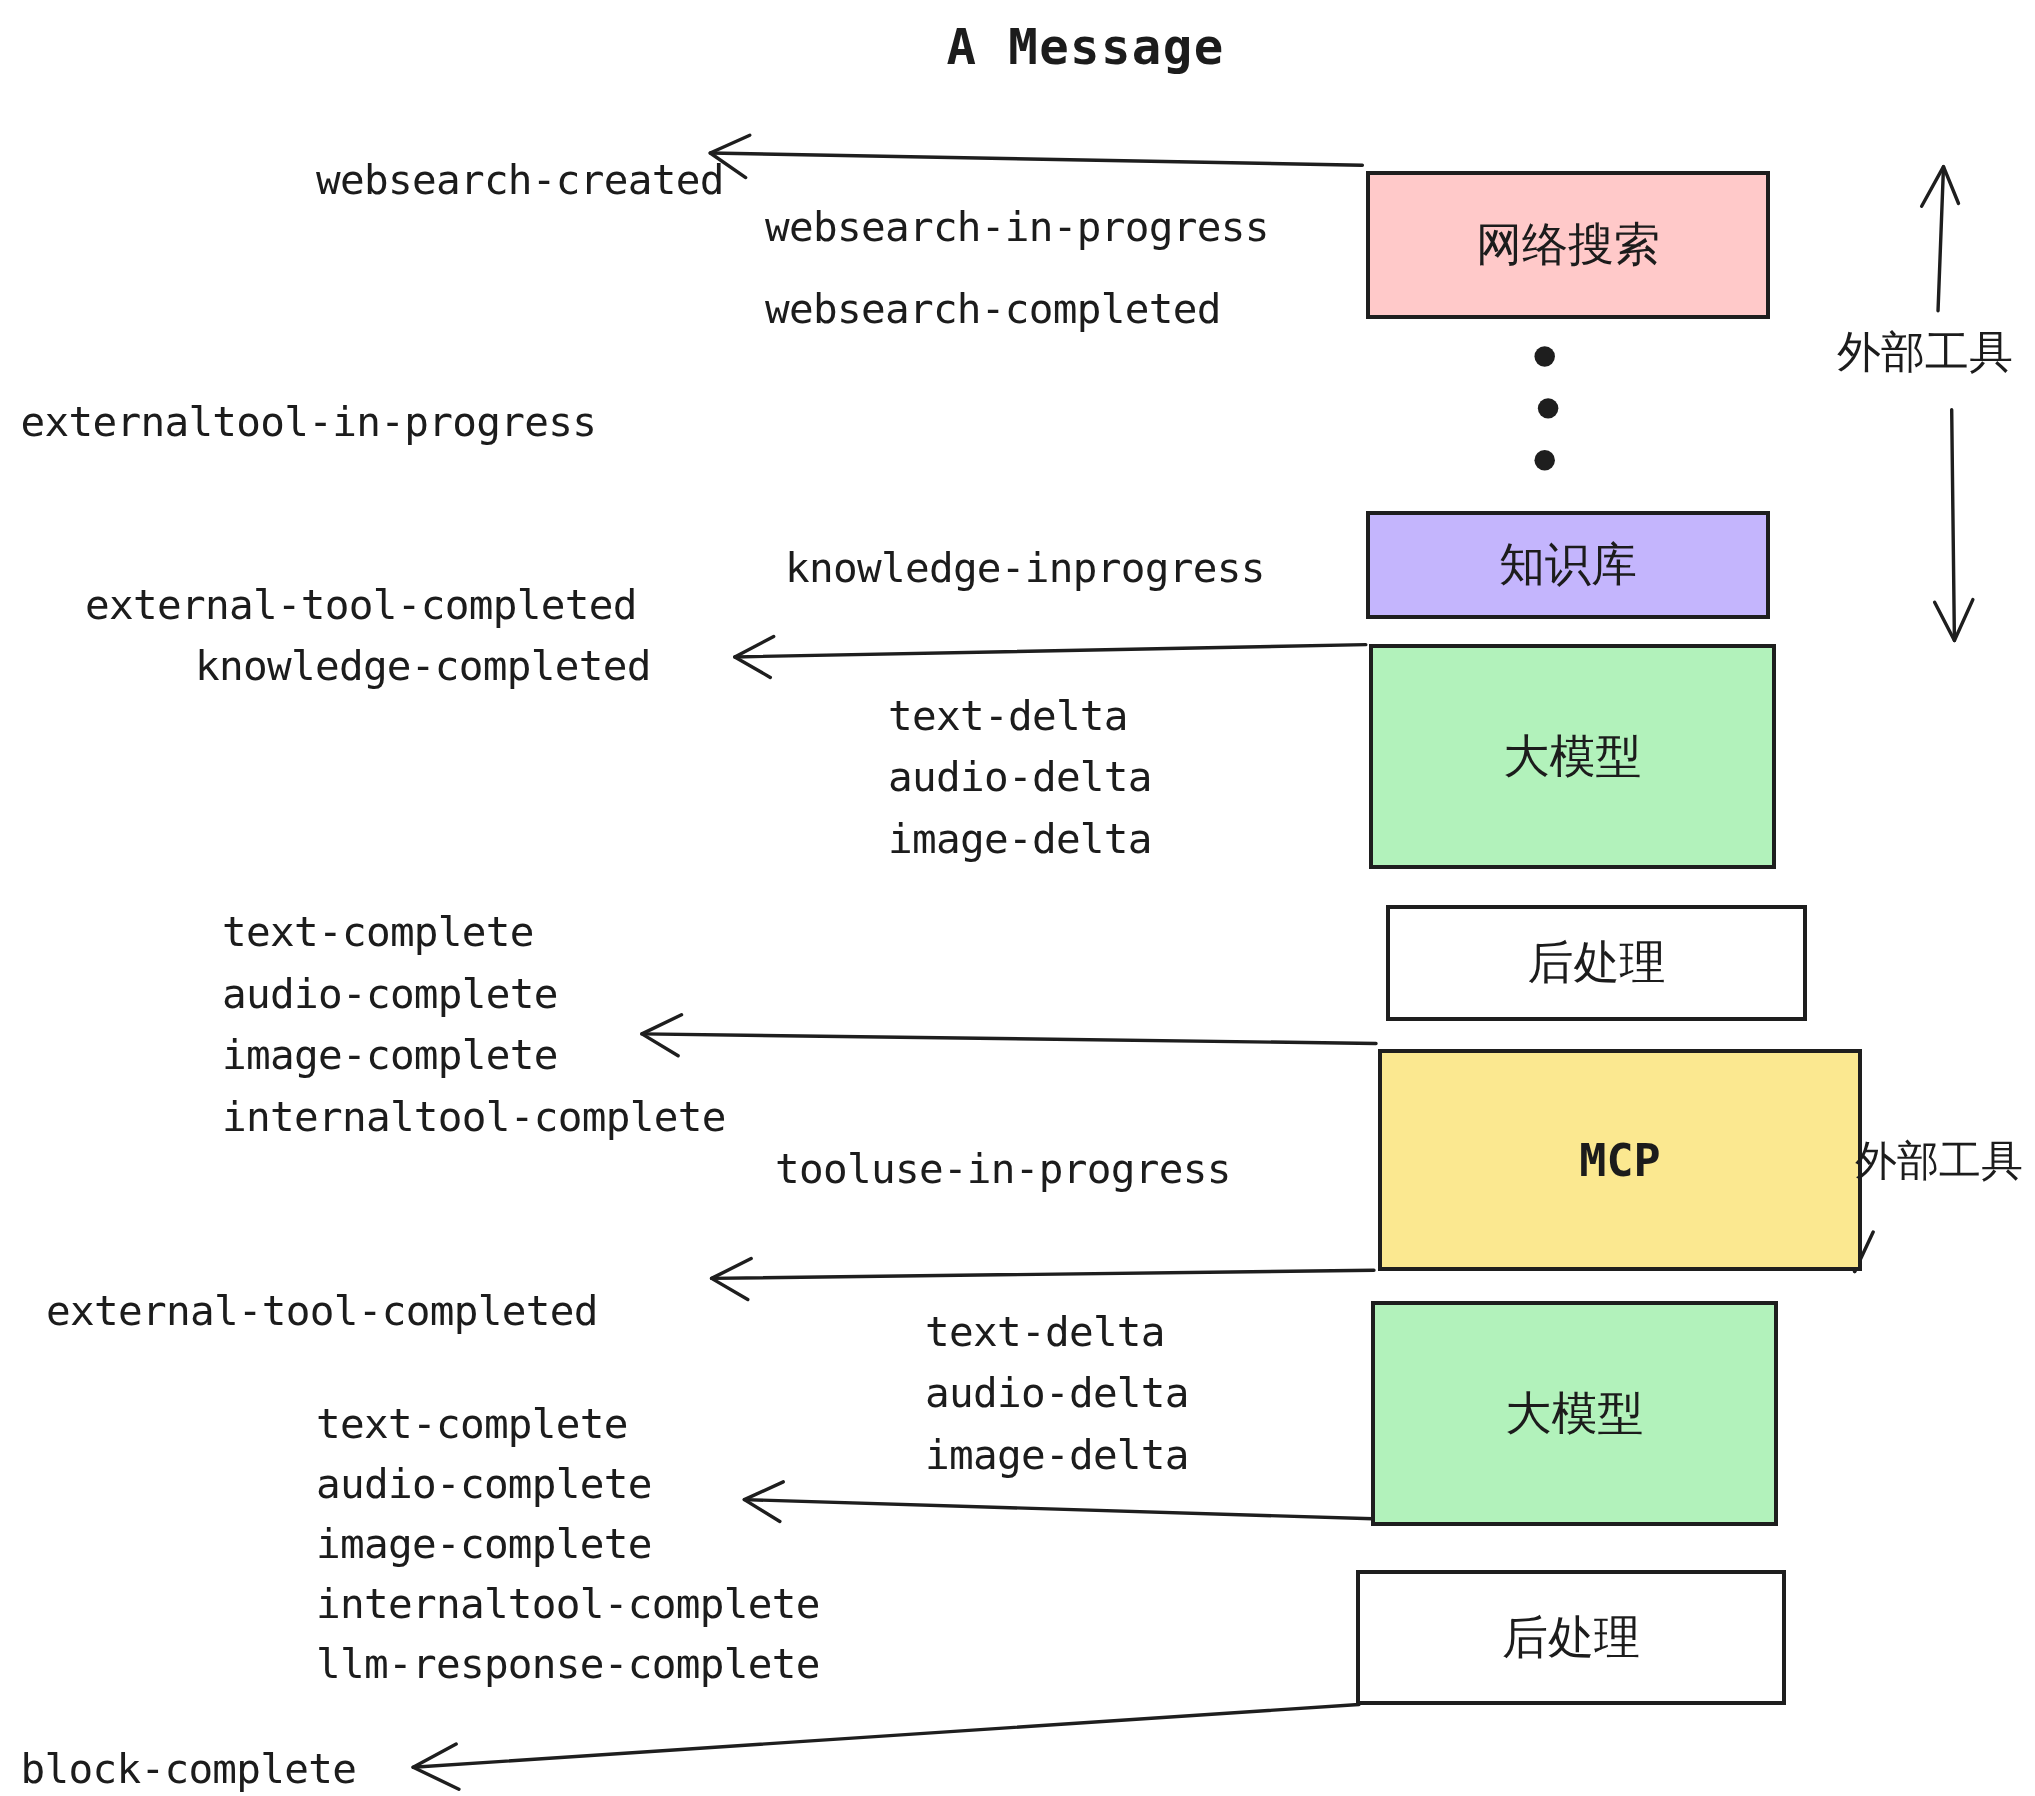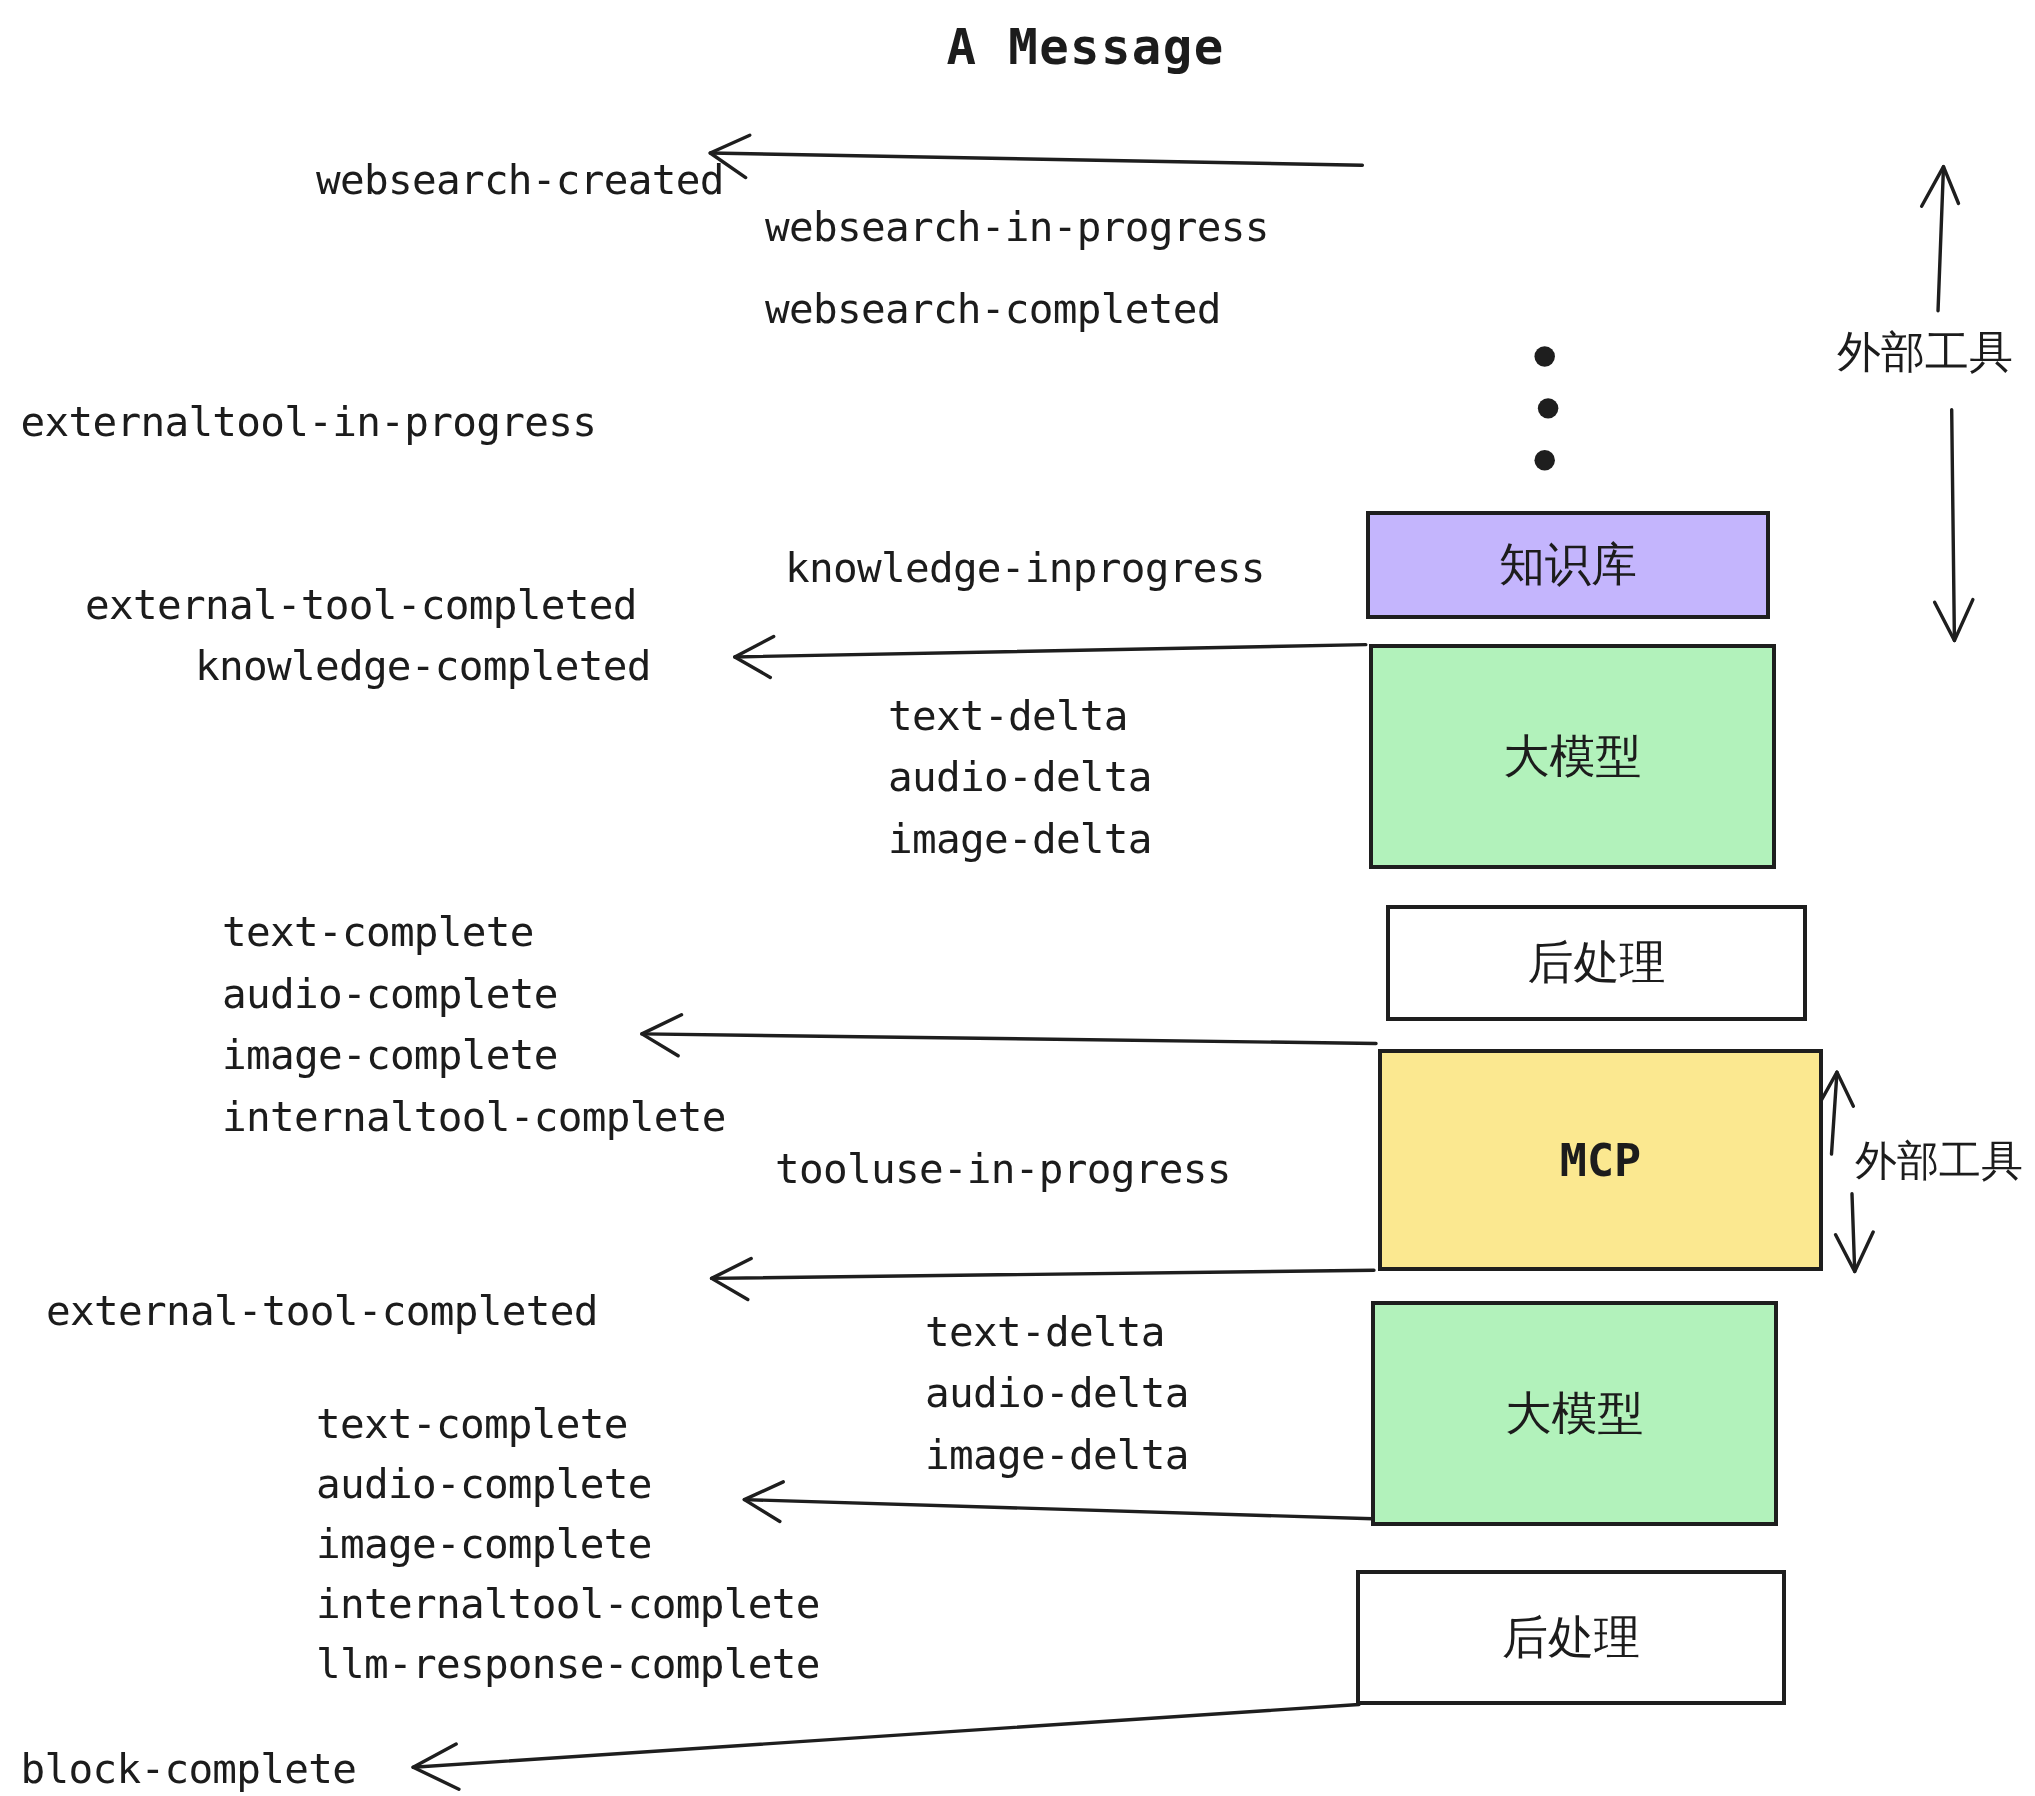--- a/index.html
+++ b/index.html
@@ -77,30 +77,33 @@
 
     <g>
       <circle cx="2262" cy="522" r="15"></circle>
       <circle cx="2267" cy="598" r="15"></circle>
       <circle cx="2262" cy="674" r="15"></circle>
     </g>
   </svg>
 
   <div class="title">A Message</div>
 
+  <div class="node" style="left: 1366px; top: 171px; width: 404px; height: 148px; background: rgb(255, 201, 201);">
+    <span>网络搜索</span>
+  </div>
   <div class="node" style="left: 1366px; top: 511px; width: 404px; height: 108px; background: #c4b5fd;">
     <span>知识库</span>
   </div>
   <div class="node" style="left: 1369px; top: 644px; width: 407px; height: 225px; background: rgb(178, 242, 187);">
     <span>大模型</span>
   </div>
   <div class="node" style="left: 1386px; top: 905px; width: 421px; height: 116px; background: rgb(255, 255, 255);">
     <span>后处理</span>
   </div>
-  <div class="node" style="left: 1378px; top: 1049px; width: 445px; height: 222px; background: rgb(251, 232, 144);">
+  <div class="node" style="left: 1378px; top: 1049px; width: 484px; height: 222px; background: rgb(251, 232, 144);">
     <span class="mono">MCP</span>
   </div>
   <div class="node" style="left: 1371px; top: 1301px; width: 407px; height: 225px; background: rgb(178, 242, 187);">
     <span>大模型</span>
   </div>
   <div class="node" style="left: 1356px; top: 1570px; width: 430px; height: 135px; background: rgb(255, 255, 255);">
     <span>后处理</span>
   </div>
 
   <div class="sideLabel" style="left:1837px;top:352px;">外部工具</div>

